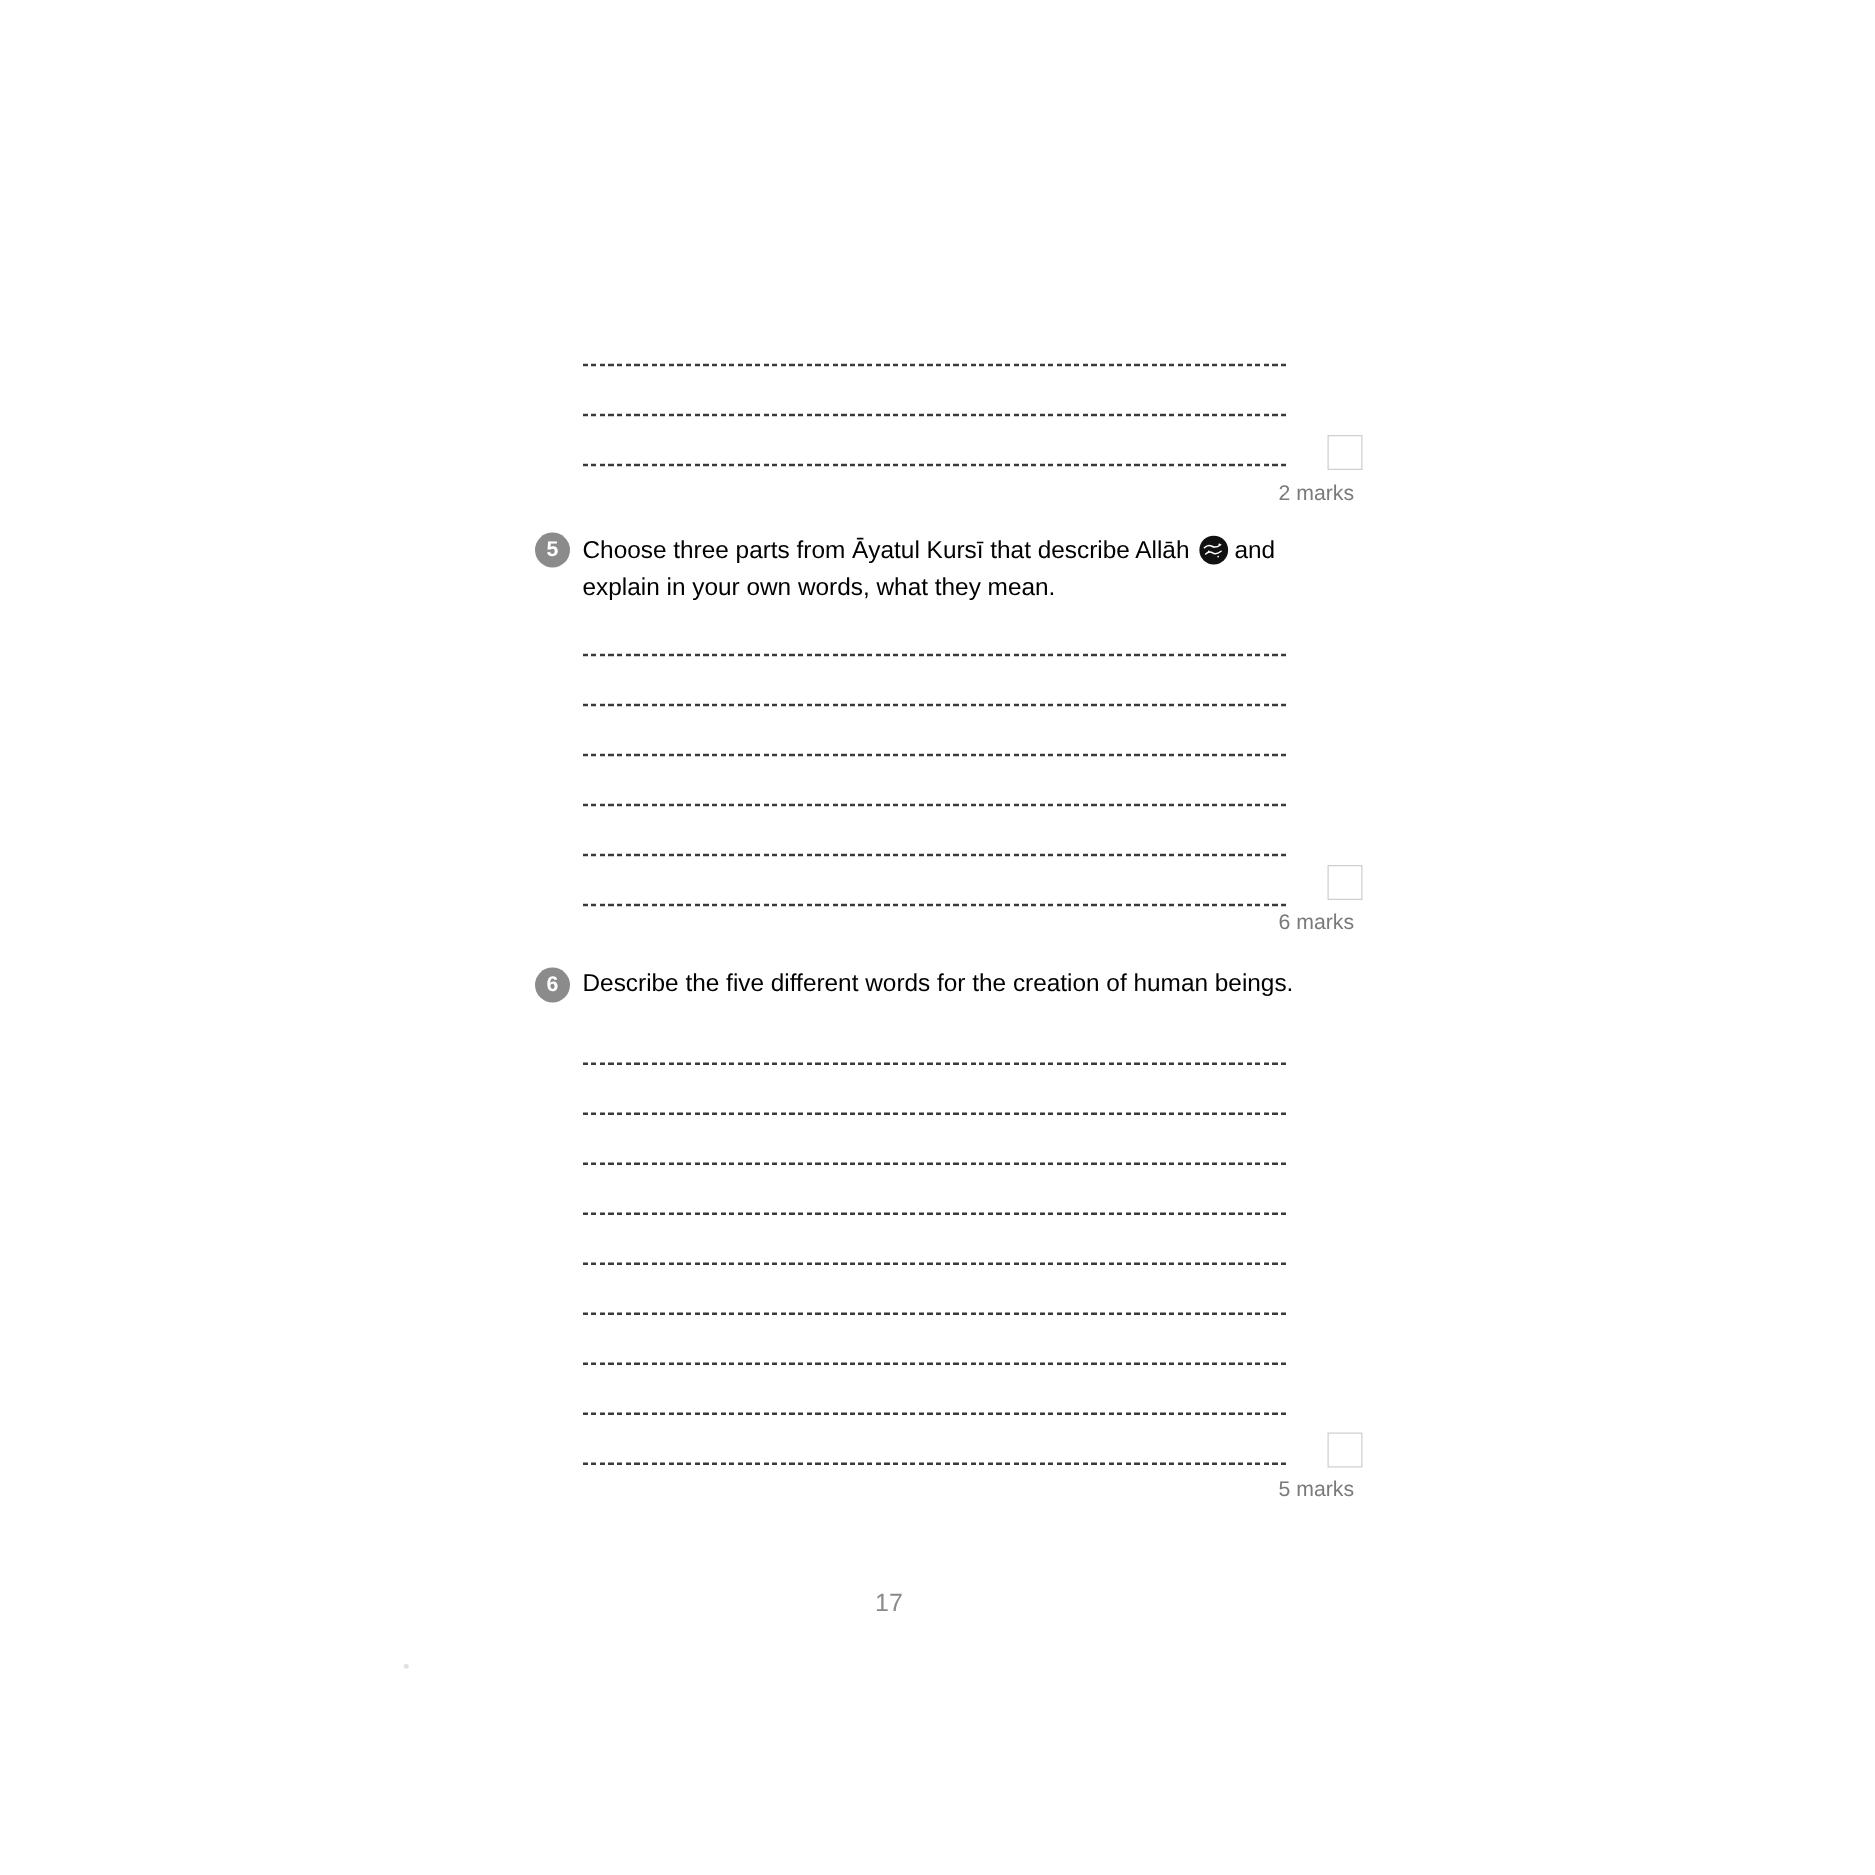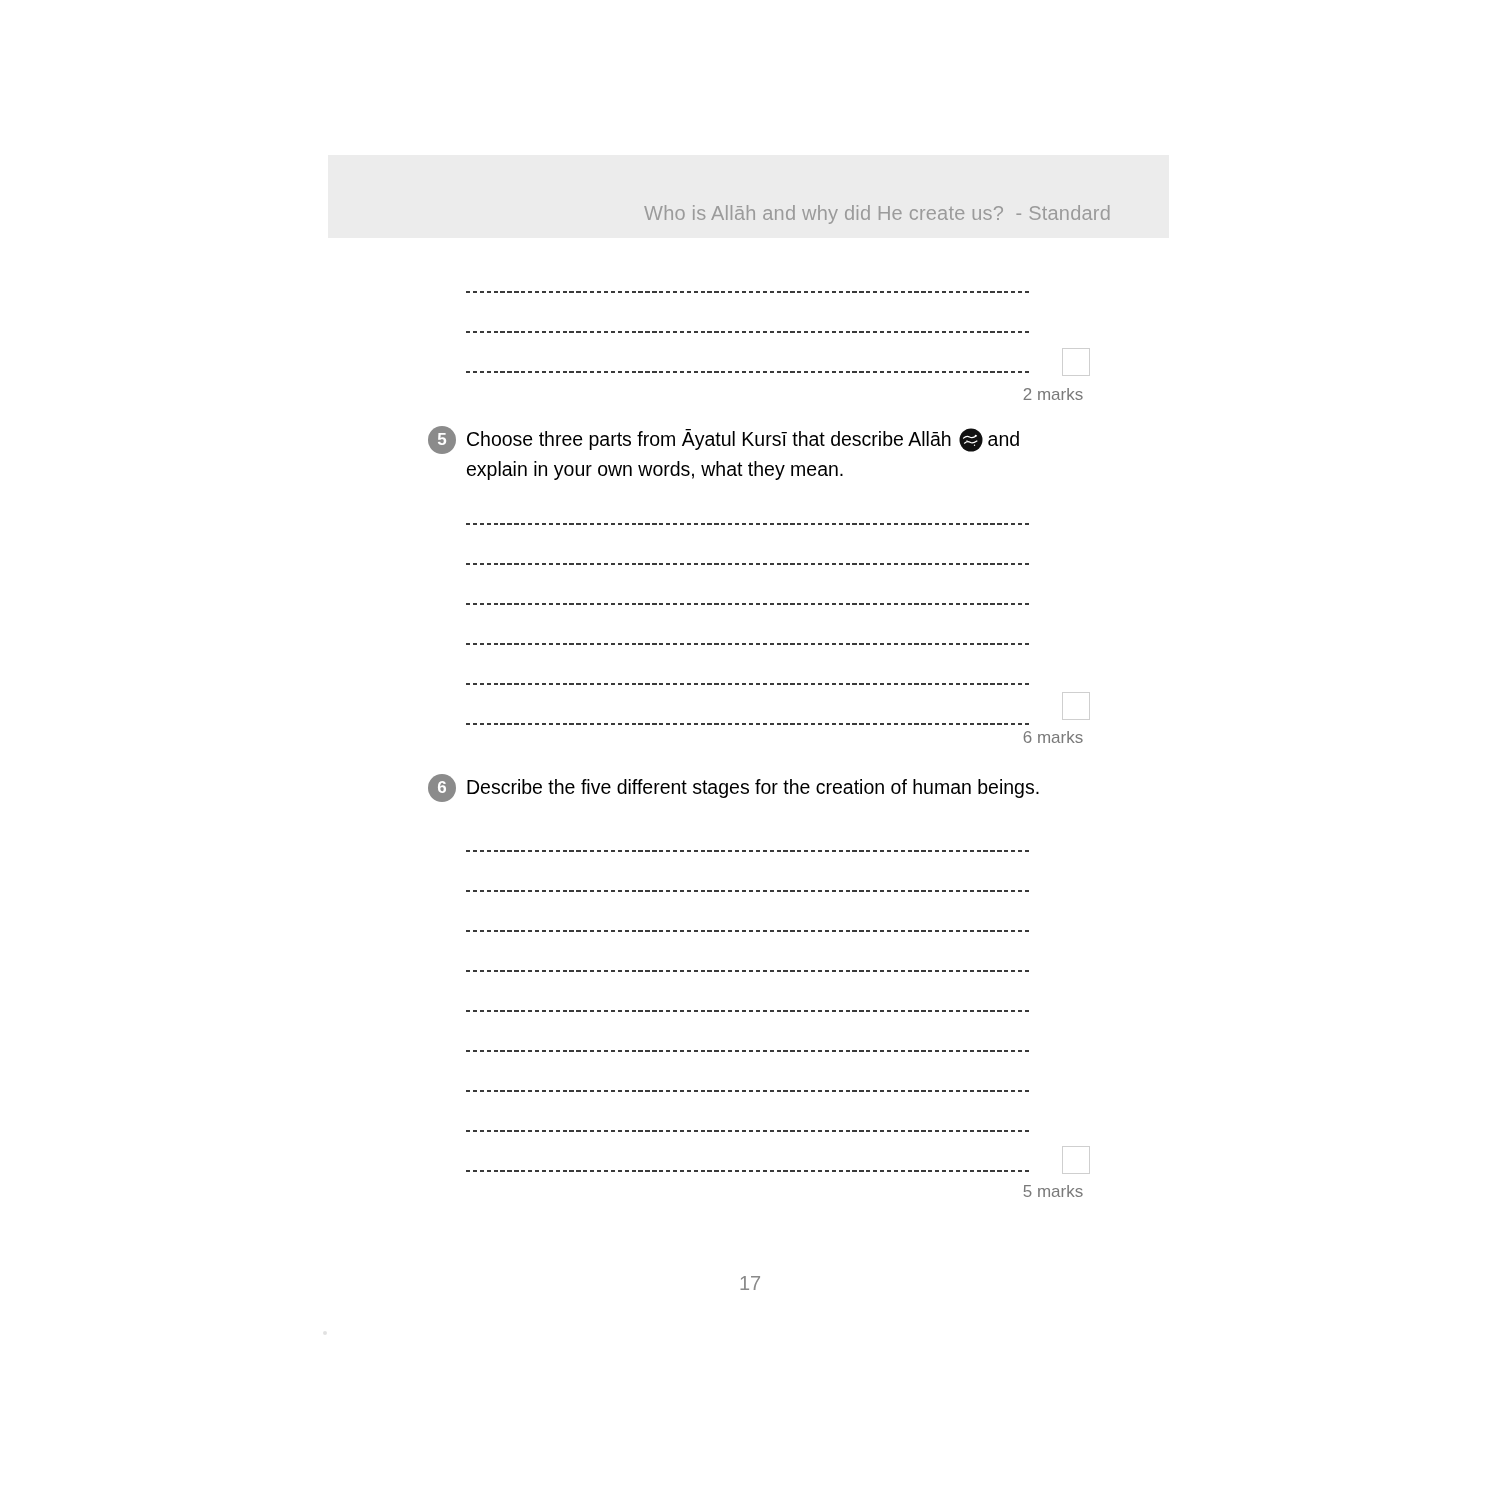--- a/index.html
+++ b/index.html
@@ -74,41 +74,37 @@
   .q-line1 { white-space: nowrap; }
   .q-text .calligraphy {
     display: inline-block;
     vertical-align: -6px;
     margin: 0 5px 0 7px;
   }
   .page-number {
     position: absolute;
     left: 700px; top: 1272px;
     width: 100px;
-    text-align: center;
     font-size: 20px;
     color: #8a8a8a;
   }
   .speck {
     position: absolute;
     left: 323px; top: 1331px;
     width: 4px; height: 4px;
     border-radius: 50%;
     background: #c9c9c9;
     opacity: 0.55;
   }
 </style>
 </head>
 <body>
 
 <div class="page">
 
-  <div class="header-band">
-    <span class="header-title">Who is Allāh and why did He create us?  - Standard</span>
-  </div>
 
   <div class="answer-lines" style="left:466px; top:291px;">
       <div class="answer-line"></div>
       <div class="answer-line"></div>
       <div class="answer-line"></div>
     </div>
   <div class="checkbox" style="top:348px;"></div>
   <div class="marks-label" style="top:385px;">2 marks</div>
 
   <div class="question-row" style="top:426px; height:52px;">
@@ -134,21 +130,21 @@
       <div class="answer-line"></div>
       <div class="answer-line"></div>
       <div class="answer-line"></div>
       <div class="answer-line"></div>
     </div>
   <div class="checkbox" style="top:692px;"></div>
   <div class="marks-label" style="top:728px;">6 marks</div>
 
   <div class="question-row" style="top:774px; height:30px;">
     <div class="q-badge">6</div>
-    <div class="q-text q-line1">Describe the five different stages for the creation of human beings.</div>
+    <div class="q-text q-line1">Describe the five different words for the creation of human beings.</div>
   </div>
 
   <div class="answer-lines" style="left:466px; top:850px;">
       <div class="answer-line"></div>
       <div class="answer-line"></div>
       <div class="answer-line"></div>
       <div class="answer-line"></div>
       <div class="answer-line"></div>
       <div class="answer-line"></div>
       <div class="answer-line"></div>

